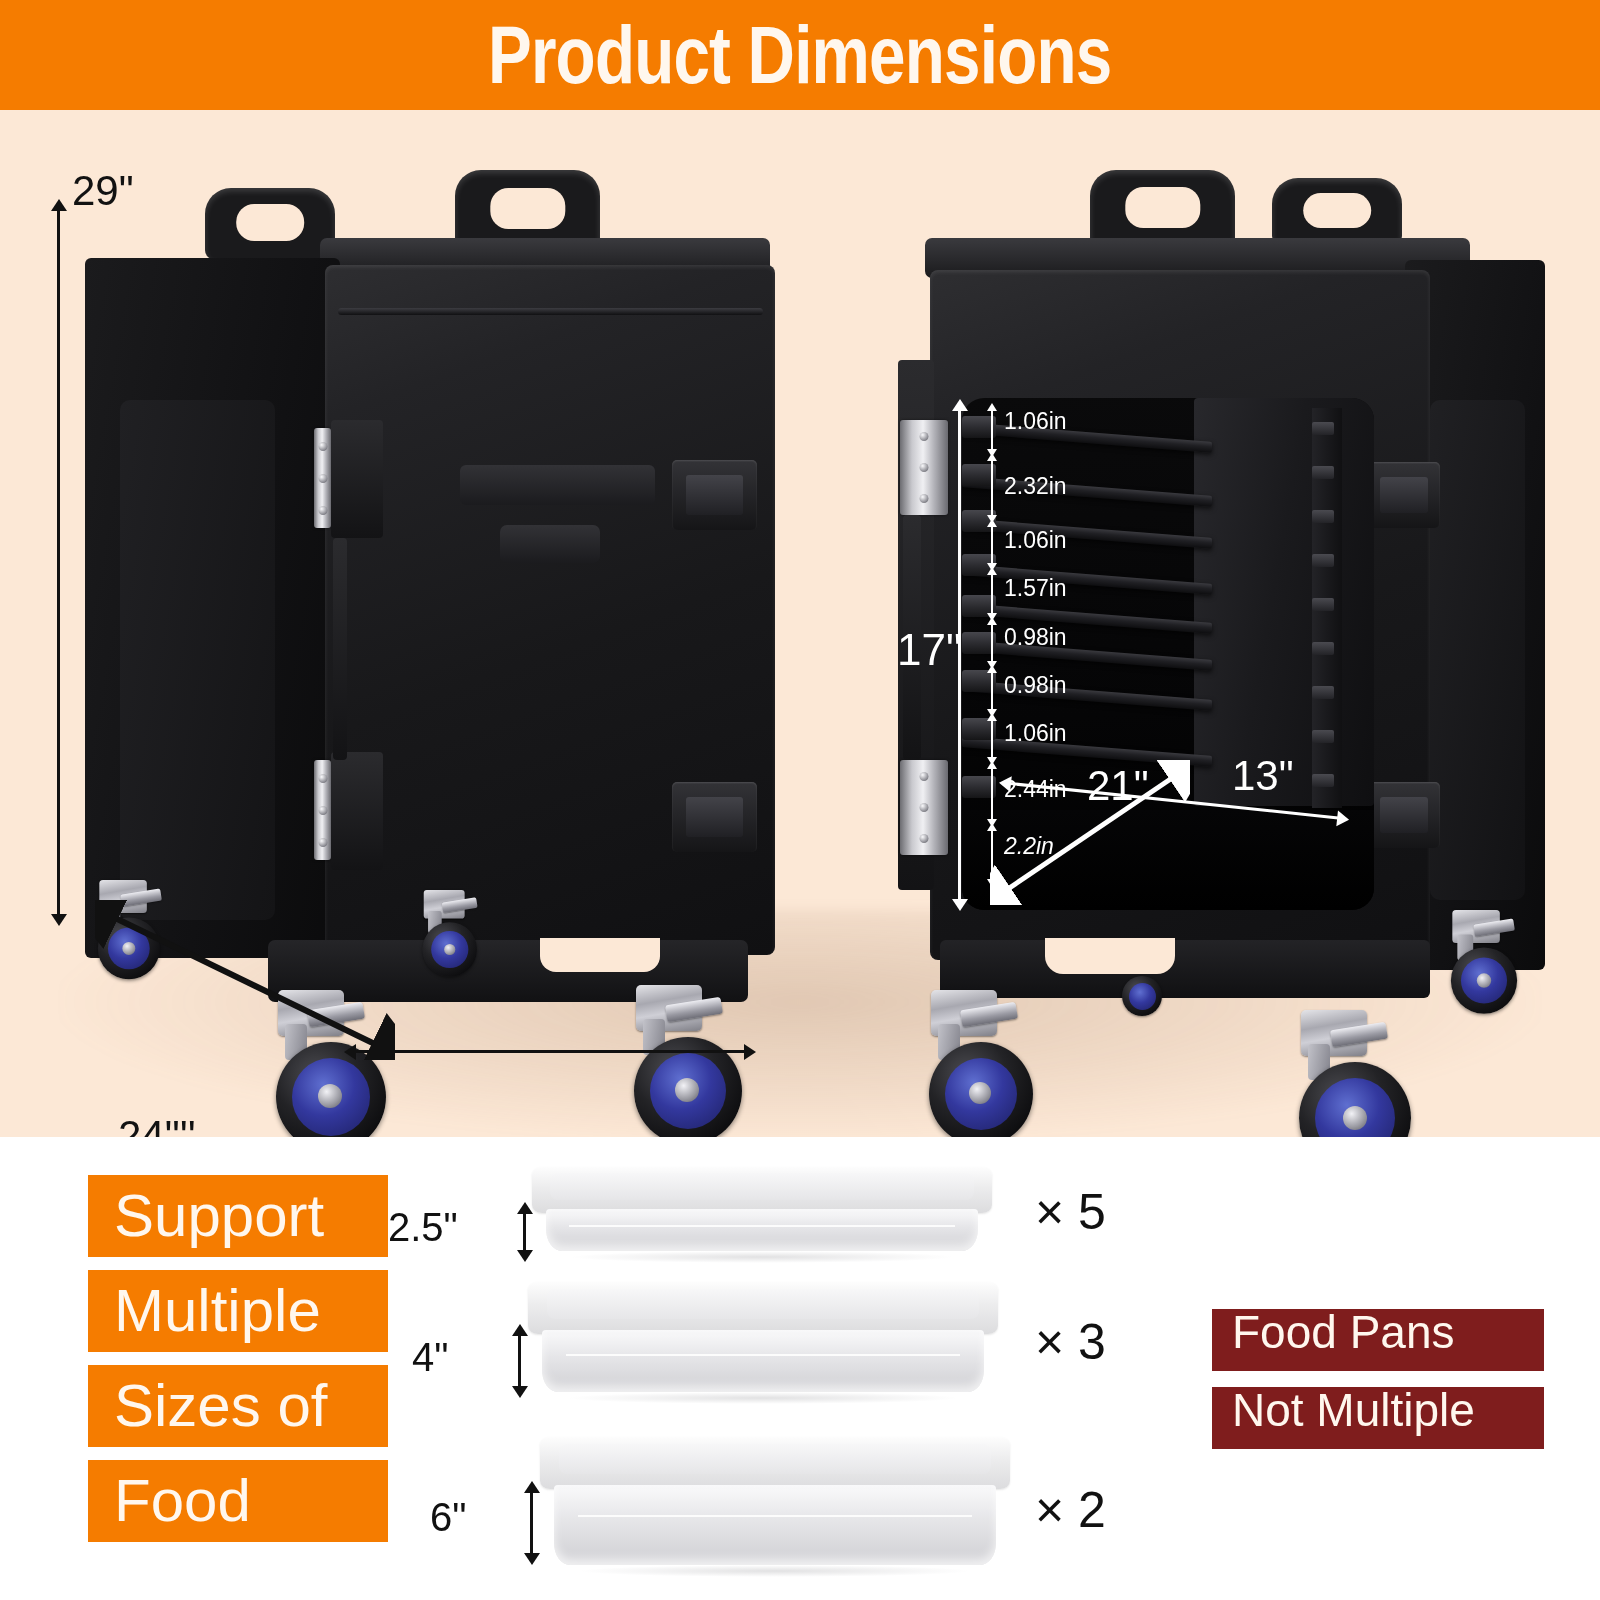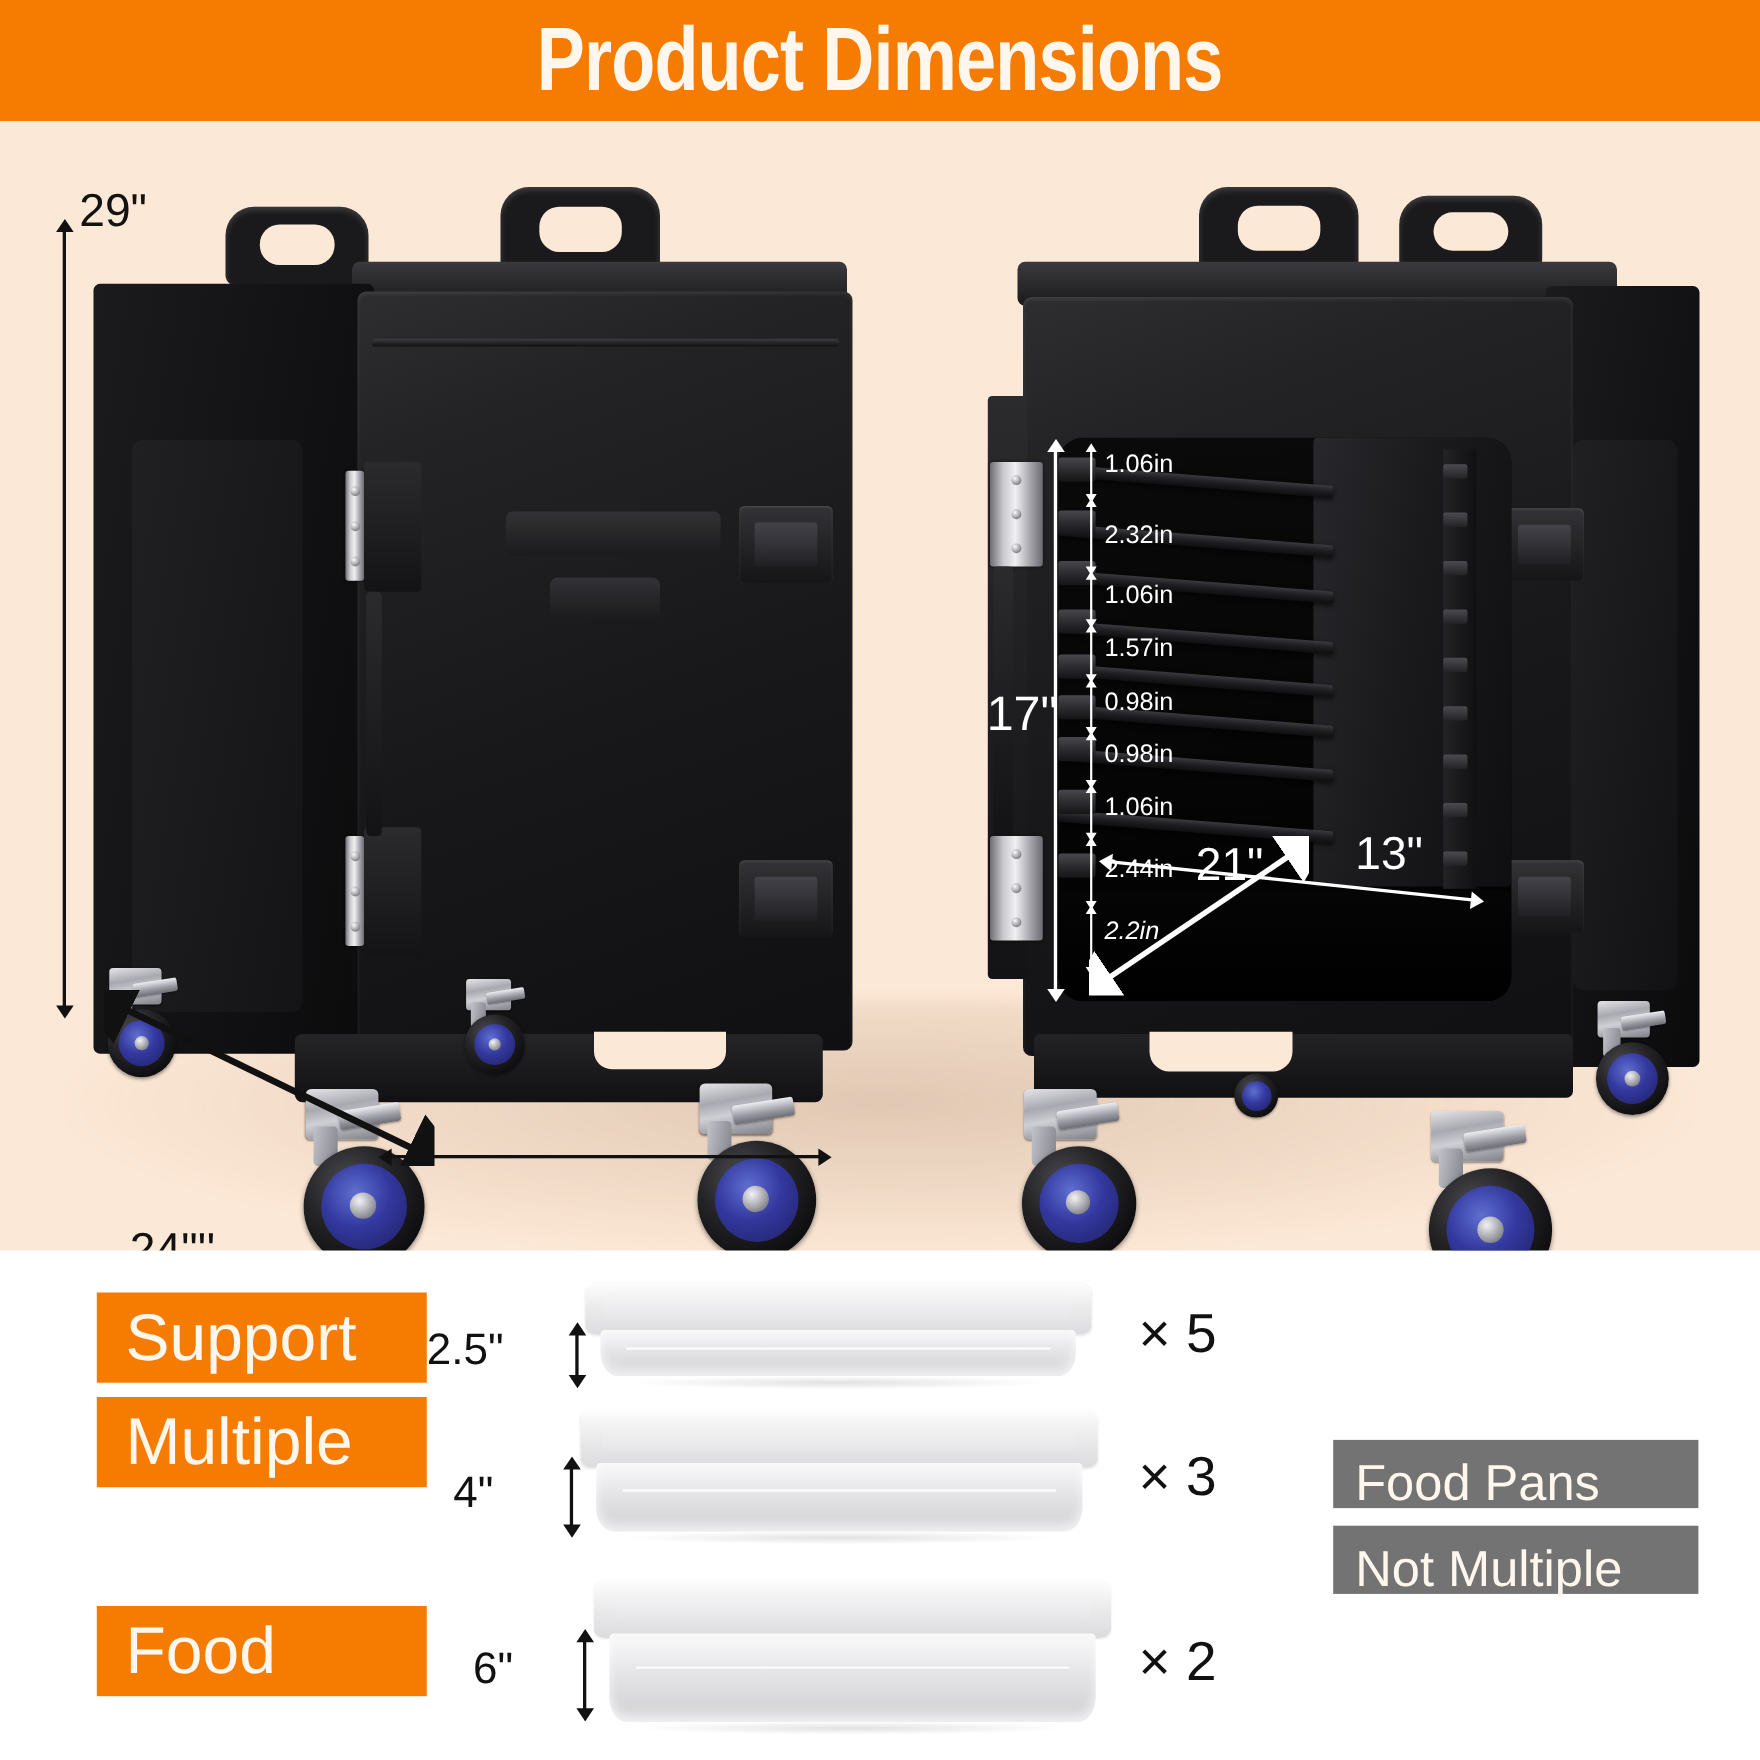--- a/index.html
+++ b/index.html
@@ -181,21 +181,21 @@
   .pans-panel{
     position:absolute;left:0;top:1137px;width:1600px;height:463px;background:#ffffff;
   }
   .tagbar{
     position:absolute;background:#F57C00;display:flex;align-items:center;
   }
   .tagbar span{
     color:#FFF7EE;font-size:60px;line-height:1;padding-left:26px;white-space:nowrap;
   }
   .badge{
-    position:absolute;background:#737373;display:flex;align-items:flex-end;
+    position:absolute;background:#7f1d1d;display:flex;align-items:flex-start;
   }
   .badge span{
     color:#FFF7EE;font-size:46px;line-height:1;padding-left:20px;white-space:nowrap;
   }
 
   
   .pan{position:absolute;}
   .pan .lid{
     position:absolute;left:0;top:0;width:100%;
     background:linear-gradient(180deg,#fdfdfd 0%,#ececed 45%,#dcdcde 100%);
@@ -477,20 +477,23 @@
   </div>
 
   <div class="pans-panel">
 
     <div class="tagbar" style="left:88px;top:38px;width:300px;height:82px;">
       <span>Support</span>
     </div>
     <div class="tagbar" style="left:88px;top:133px;width:300px;height:82px;">
       <span>Multiple</span>
     </div>
+    <div class="tagbar" style="left:88px;top:228px;width:300px;height:82px;">
+      <span>Sizes of</span>
+    </div>
     <div class="tagbar" style="left:88px;top:323px;width:300px;height:82px;">
       <span>Food</span>
     </div>
 
     <div class="pan" style="left:532px;top:30px;width:460px;height:95px;">
       <div class="lid" style="height:46px;"></div>
       <div class="well" style="top:42px;height:42px;"></div>
       <div class="inner-line" style="top:58px;"></div>
       <div class="shadow" style="top:84px;"></div>
     </div>

